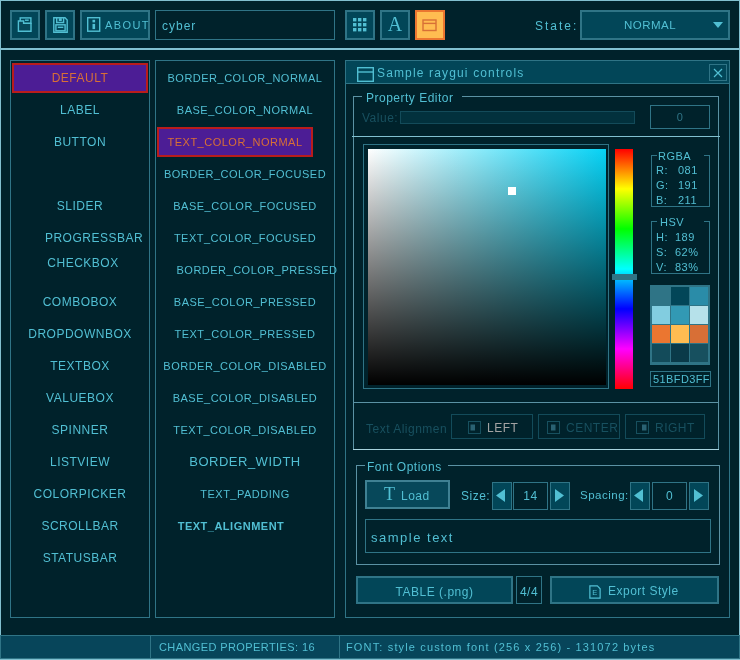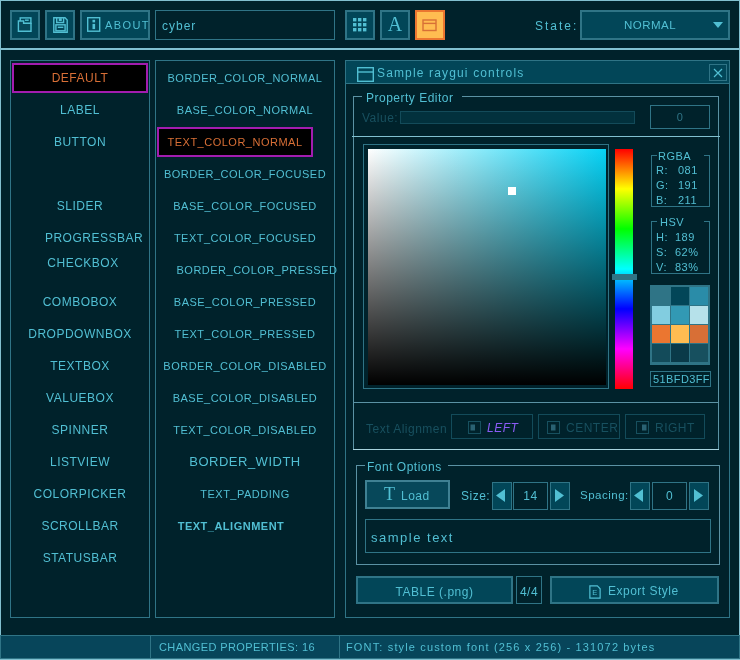--- a/index.html
+++ b/index.html
@@ -8,21 +8,21 @@
   position:relative;
   background:#00222b;
   font-family:"Liberation Sans", sans-serif;
   color:#51bfd3;
 }
 .abs { position:absolute; }
 .txt { position:absolute; font-size:12px; letter-spacing:0.5px; color:#51bfd3; white-space:nowrap; }
 .btn { position:absolute; border:2px solid #2f7486; background:#024658; }
 .panel { position:absolute; border:1px solid #2f7486; }
 .item { position:absolute; left:2px; width:136px; height:30px; line-height:30px; text-align:center; font-size:12px; letter-spacing:0.5px; color:#51bfd3; }
-.sel { background:#000000; border:2px solid #a21caf; color:#d86f36; line-height:26px; }
+.sel { background:#4c1d95; border:2px solid #b91c1c; color:#d86f36; line-height:26px; }
 svg { position:absolute; display:block; }
 </style>
 </head>
 <body>
 
 <div class="abs" style="left:0;top:0;width:740px;height:660px;border:1px solid #81c0d0;"></div>
 
 <div class="abs" style="left:0;top:48px;width:740px;height:2px;background:#81c0d0;"></div>
 
 <div class="btn" style="left:10px;top:10px;width:30px;height:30px;"></div>
@@ -197,21 +197,21 @@
 <div class="abs txt" style="left:653px;top:373px;font-size:11px;letter-spacing:0.4px;">51BFD3FF</div>
 
 <div class="abs" style="left:354px;top:402px;width:365px;height:1px;background:#5b92a4;"></div>
 
 <div class="txt" style="left:366px;top:422px;color:#17505f;">Text Alignmen</div>
 <div class="abs" style="left:451px;top:414px;width:82px;height:25px;border:1px solid #134b5a;"></div>
 <svg style="left:468px;top:421px;" width="13" height="13" viewBox="0 0 13 13">
   <rect x="0.5" y="0.5" width="12" height="12" fill="none" stroke="#17505f" stroke-width="1"></rect>
   <rect x="2.5" y="3.5" width="4.5" height="6" fill="#2a6273"></rect>
 </svg>
-<div class="txt" style="left:487px;top:421px;color:#8b5cf6;font-style:italic;">LEFT</div>
+<div class="txt" style="left:487px;top:421px;color:#a3a3a3;">LEFT</div>
 <div class="abs" style="left:538px;top:414px;width:82px;height:25px;border:1px solid #134b5a;"></div>
 <svg style="left:547px;top:421px;" width="13" height="13" viewBox="0 0 13 13">
   <rect x="0.5" y="0.5" width="12" height="12" fill="none" stroke="#17505f" stroke-width="1"></rect>
   <rect x="4" y="3.5" width="4.5" height="6" fill="#2a6273"></rect>
 </svg>
 <div class="txt" style="left:566px;top:421px;color:#17505f;">CENTER</div>
 <div class="abs" style="left:625px;top:414px;width:80px;height:25px;border:1px solid #134b5a;"></div>
 <svg style="left:636px;top:421px;" width="13" height="13" viewBox="0 0 13 13">
   <rect x="0.5" y="0.5" width="12" height="12" fill="none" stroke="#17505f" stroke-width="1"></rect>
   <rect x="6" y="3.5" width="4.5" height="6" fill="#2a6273"></rect>

